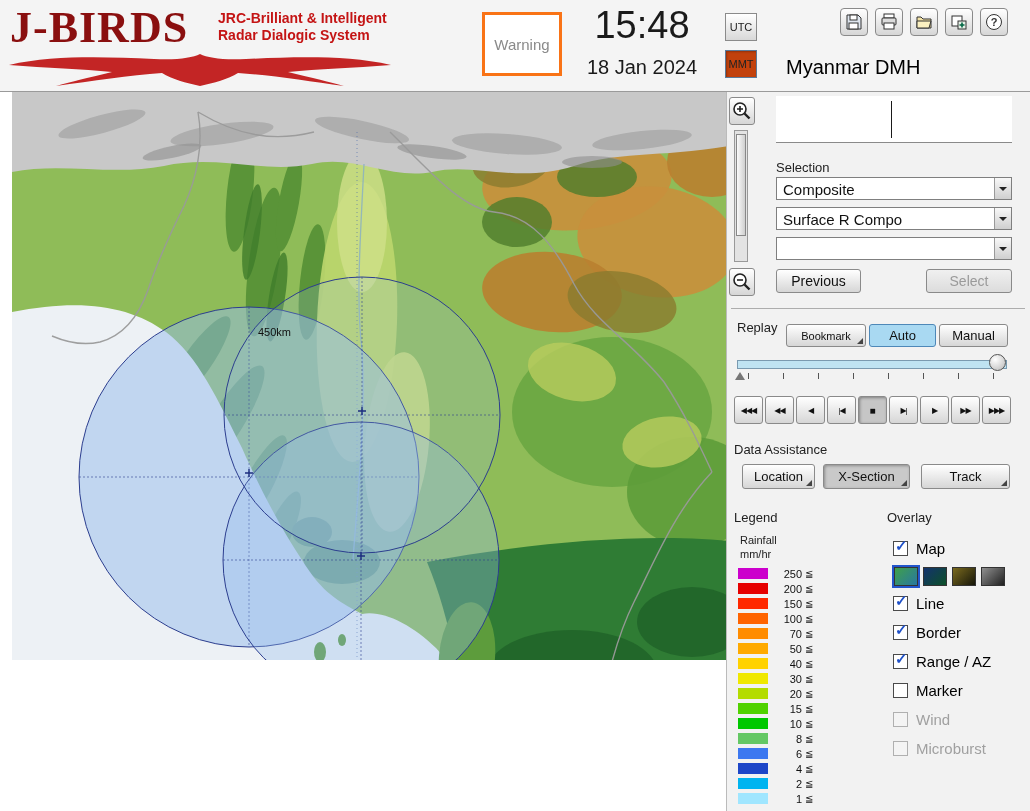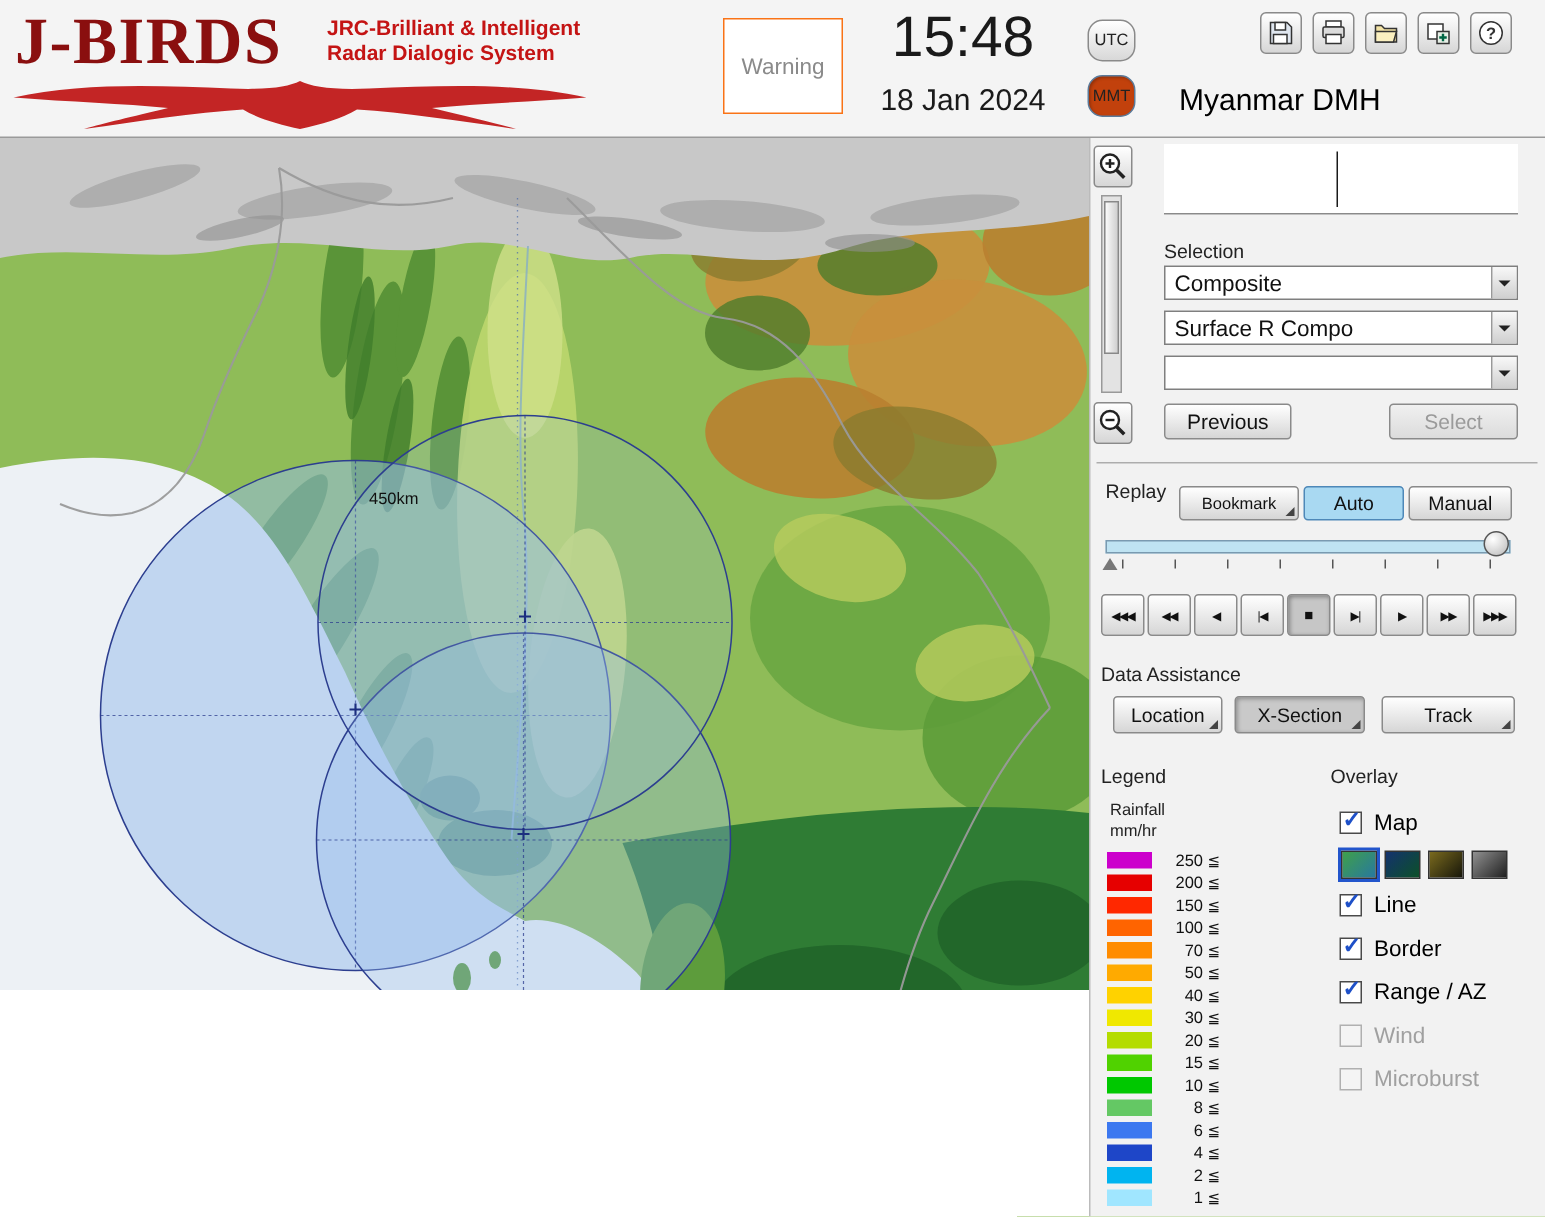--- a/index.html
+++ b/index.html
@@ -4,35 +4,35 @@
 <style>
   * { margin:0; padding:0; box-sizing:border-box; }
   html,body { width:1030px; height:811px; }
   body { position:relative; font-family:"Liberation Sans",sans-serif; background:#fff; overflow:hidden; }
 
   
   .header { position:absolute; left:0; top:0; width:1030px; height:92px; background:#f4f4f4; border-bottom:1px solid #9a9a9a; }
   .logo-title { position:absolute; left:10px; top:2px; font-family:"Liberation Serif",serif; font-weight:bold; font-size:44px; color:#8a0f0f; letter-spacing:1px; }
   .logo-sub { position:absolute; left:218px; top:10px; color:#c41414; font-weight:bold; font-size:14px; line-height:17px; }
   .eagle { position:absolute; left:8px; top:52px; }
-  .warning-box { position:absolute; left:482px; top:12px; width:80px; height:64px; background:#fff; border:1px solid #f97316; display:flex; align-items:center; justify-content:center; }
+  .warning-box { position:absolute; left:482px; top:12px; width:80px; height:64px; background:#fff; border:3px solid #f97316; display:flex; align-items:center; justify-content:center; }
   .warning-box span { color:#8a8a8a; font-size:15px; }
   .clock-time { position:absolute; left:572px; top:4px; width:140px; text-align:center; font-size:38px; color:#1a1a1a; }
   .clock-date { position:absolute; left:562px; top:56px; width:160px; text-align:center; font-size:20px; color:#1a1a1a; }
   .tz-btn { position:absolute; left:725px; width:32px; height:28px; font-size:11px; font-family:inherit;
-            background:linear-gradient(#ffffff,#d8d8d8); border:1px solid #8a8a8a; border-radius:10px; color:#222; }
+            background:linear-gradient(#ffffff,#d8d8d8); border:1px solid #8a8a8a; border-radius:0; color:#222; }
   .tz-btn.utc { top:13px; }
   .tz-btn.mmt { top:50px; }
   .tz-btn.selected { background:#c2410c; border-color:#5a7a9a; box-shadow:inset 1px 1px 2px rgba(0,0,0,.25); }
   .tool-btn { position:absolute; top:8px; width:28px; height:28px; background:linear-gradient(#ffffff,#d6d6d6);
               border:1px solid #8a8a8a; border-radius:4px; display:flex; align-items:center; justify-content:center; }
   .org { position:absolute; left:786px; top:56px; font-size:20px; color:#000; }
 
   
-  .map { position:absolute; left:0; top:92px; width:726px; height:568px; overflow:hidden; }
+  .map { position:absolute; left:12px; top:92px; width:726px; height:568px; overflow:hidden; }
 
   
   .panel { position:absolute; left:726px; top:92px; width:304px; height:719px; background:#f2f2f2; border-left:1px solid #bbb; }
   .btn { position:absolute; background:linear-gradient(#ffffff,#d6d6d6); border:1px solid #8a8a8a; border-radius:3px;
          font-family:inherit; font-size:13px; color:#111; }
   .btn.pressed { background:#c9c9c9; box-shadow:inset 1px 1px 3px rgba(0,0,0,.3); }
   .btn.disabled { color:#9a9a9a; background:linear-gradient(#f0f0f0,#dcdcdc); }
   .corner { position:absolute; right:2px; bottom:2px; width:0; height:0; border-left:6px solid transparent; border-bottom:6px solid #444; }
 
   .zoom-btn { position:absolute; left:2px; width:26px; height:28px; background:linear-gradient(#ffffff,#d6d6d6);
@@ -452,20 +452,24 @@
           <span class="mark">✓</span>
         </span>
         <span class="ov-label">Border</span>
       </div>
       <div class="ov-item">
         <span class="cb">
           <span class="mark">✓</span>
         </span>
         <span class="ov-label">Range / AZ</span>
       </div>
+      <div class="ov-item">
+        <span class="cb"></span>
+        <span class="ov-label">Marker</span>
+      </div>
       <div class="ov-item disabled">
         <span class="cb"></span>
         <span class="ov-label">Wind</span>
       </div>
       <div class="ov-item disabled">
         <span class="cb"></span>
         <span class="ov-label">Microburst</span>
       </div>
     </div>
 </div>

